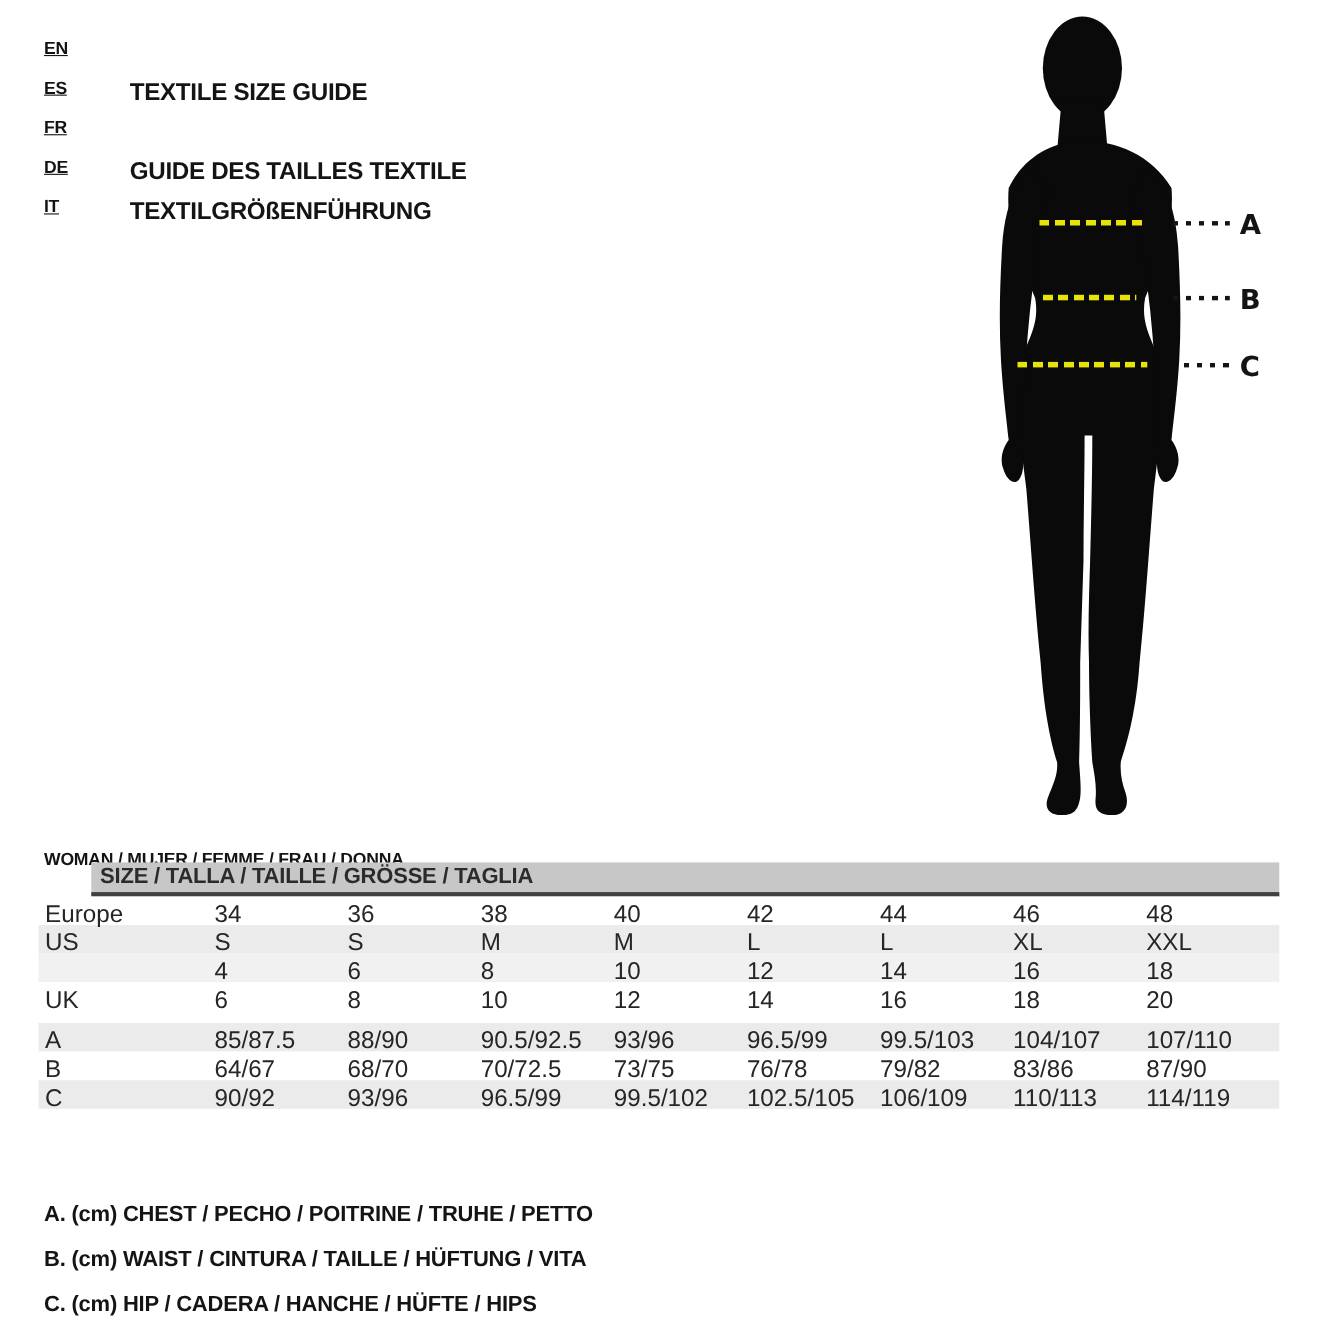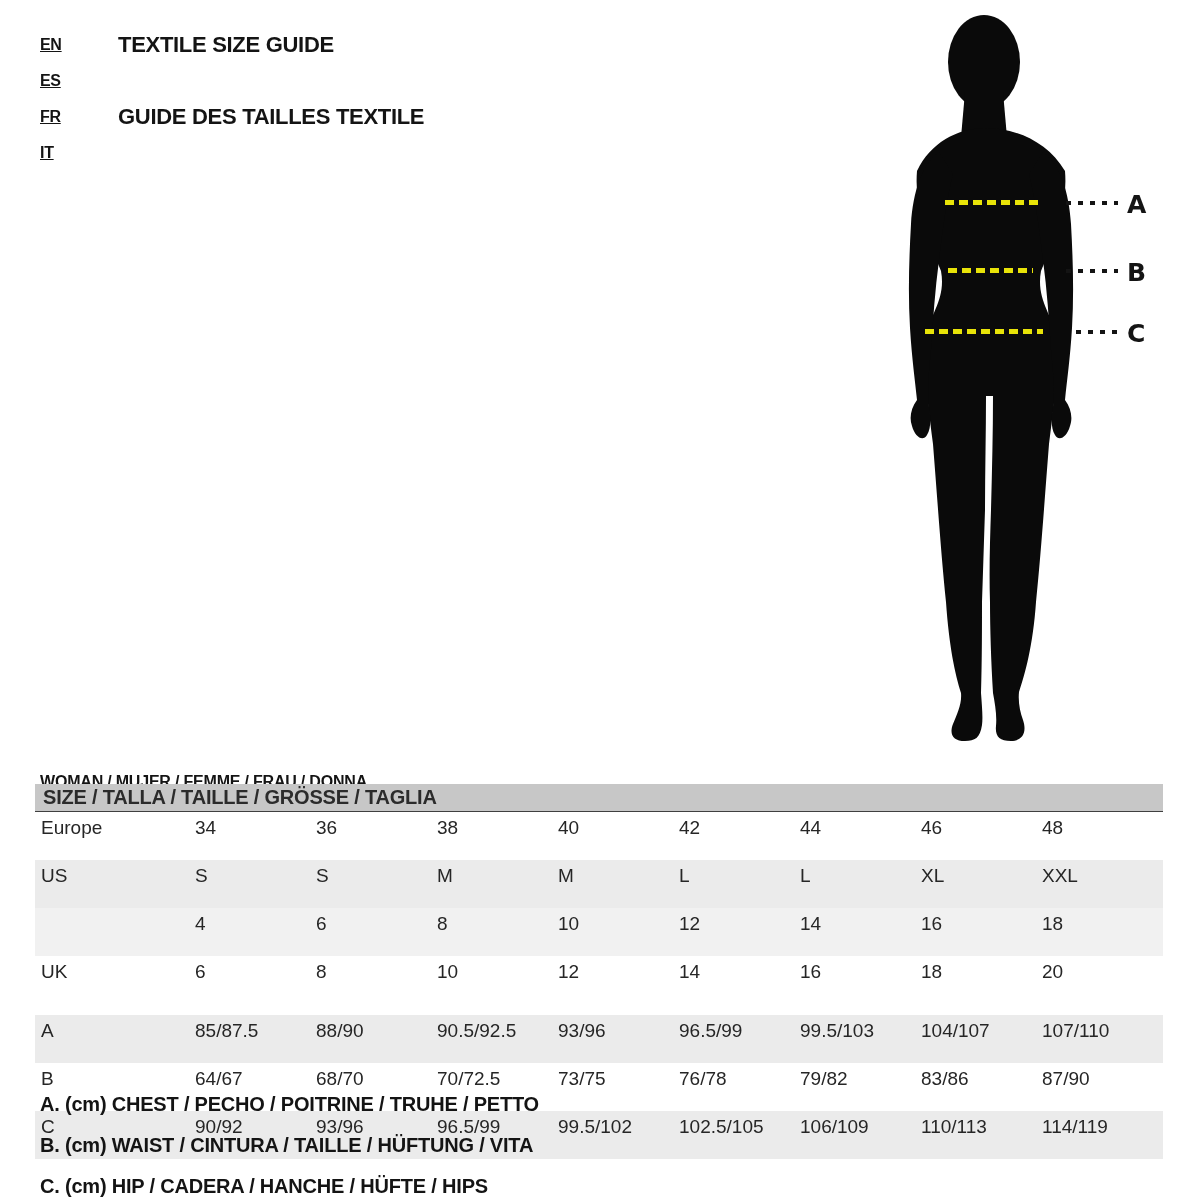--- a/index.html
+++ b/index.html
@@ -5,21 +5,21 @@
   html,body{margin:0;padding:0;}
   body{
     width:1200px;height:1200px;position:relative;background:#ffffff;
     font-family:"Liberation Sans", sans-serif;color:#141414;overflow:hidden;
   }
 
   
   .lang-list{position:absolute;left:40px;top:27px;}
   .lang-row{display:flex;height:36px;line-height:36px;}
   .lang-code{width:78px;font-weight:bold;font-size:16px;letter-spacing:-0.3px;text-decoration:underline;}
-  .lang-label{font-weight:bold;font-size:22px;letter-spacing:-0.3px;white-space:nowrap;}
+  .lang-label{font-weight:bold;font-size:22px;letter-spacing:-0.3px;white-space:nowrap;margin-top:39px;}
 
   
   .figure{position:absolute;left:905px;top:12px;width:180px;height:735px;}
   .figure svg{position:absolute;left:0;top:0;color:var(--c-sil,#0a0a0a);}
 
   .dash-yellow{position:absolute;height:5px;
     background:repeating-linear-gradient(90deg,var(--c-yellow,#e8e308) 0 9px,transparent 9px 14px);}
   #dashA{left:945px;top:200px;width:96px;}
   #dashB{left:948px;top:268px;width:85px;}
   #dashC{left:925px;top:329px;width:118px;}
@@ -35,23 +35,23 @@
   #labA{left:1127px;top:192px;}
   #labB{left:1127px;top:260px;}
   #labC{left:1127px;top:321px;}
 
   
   .section-title{position:absolute;left:40px;top:732px;font-size:16px;font-weight:bold;
     letter-spacing:-0.2px;white-space:nowrap;margin-top:41px;}
 
   
   .size-table{position:absolute;left:35px;top:784px;width:1128px;}
-  .t-header{height:27px;line-height:27px;border-bottom:1px solid #404040;
-    font-size:20px;font-weight:bold;padding-left:8px;color:#2b2b2b;letter-spacing:-0.2px;}
-  .t-row{display:flex;height:48px;line-height:31px;font-size:19px;color:#262626;}
+  .t-header{height:27px;line-height:27px;border-bottom:4px solid #404040;
+    font-size:20px;font-weight:bold;padding-left:8px;color:#2b2b2b;letter-spacing:-0.2px;margin-left:48px;}
+  .t-row{display:flex;height:26px;line-height:31px;font-size:22px;color:#262626;}
   .t-label{width:160px;padding-left:6px;box-sizing:border-box;text-align:left;}
   .t-cell{width:121px;text-align:left;}
   .t-gap{height:11px;background:#ffffff;}
 
   
   .legend{position:absolute;left:40px;top:1084px;}
   .legend-row{height:41px;line-height:41px;font-size:20px;font-weight:bold;
     letter-spacing:-0.2px;white-space:nowrap;}
 </style>
 </head>
@@ -61,20 +61,24 @@
     <div class="lang-row">
       <span class="lang-code">EN</span>
       <span class="lang-label">TEXTILE SIZE GUIDE</span>
     </div>
     <div class="lang-row">
       <span class="lang-code">ES</span>
     </div>
     <div class="lang-row">
       <span class="lang-code">FR</span>
       <span class="lang-label">GUIDE DES TAILLES TEXTILE</span>
+    </div>
+    <div class="lang-row">
+      <span class="lang-code">DE</span>
+      <span class="lang-label">TEXTILGRÖßENFÜHRUNG</span>
     </div>
     <div class="lang-row">
       <span class="lang-code">IT</span>
     </div>
   </div>
 
 <div class="figure">
   <svg width="180" height="735" viewBox="0 0 180 735">
     <g fill="currentColor" stroke="none">
       <ellipse cx="79" cy="50" rx="36" ry="47"></ellipse>

